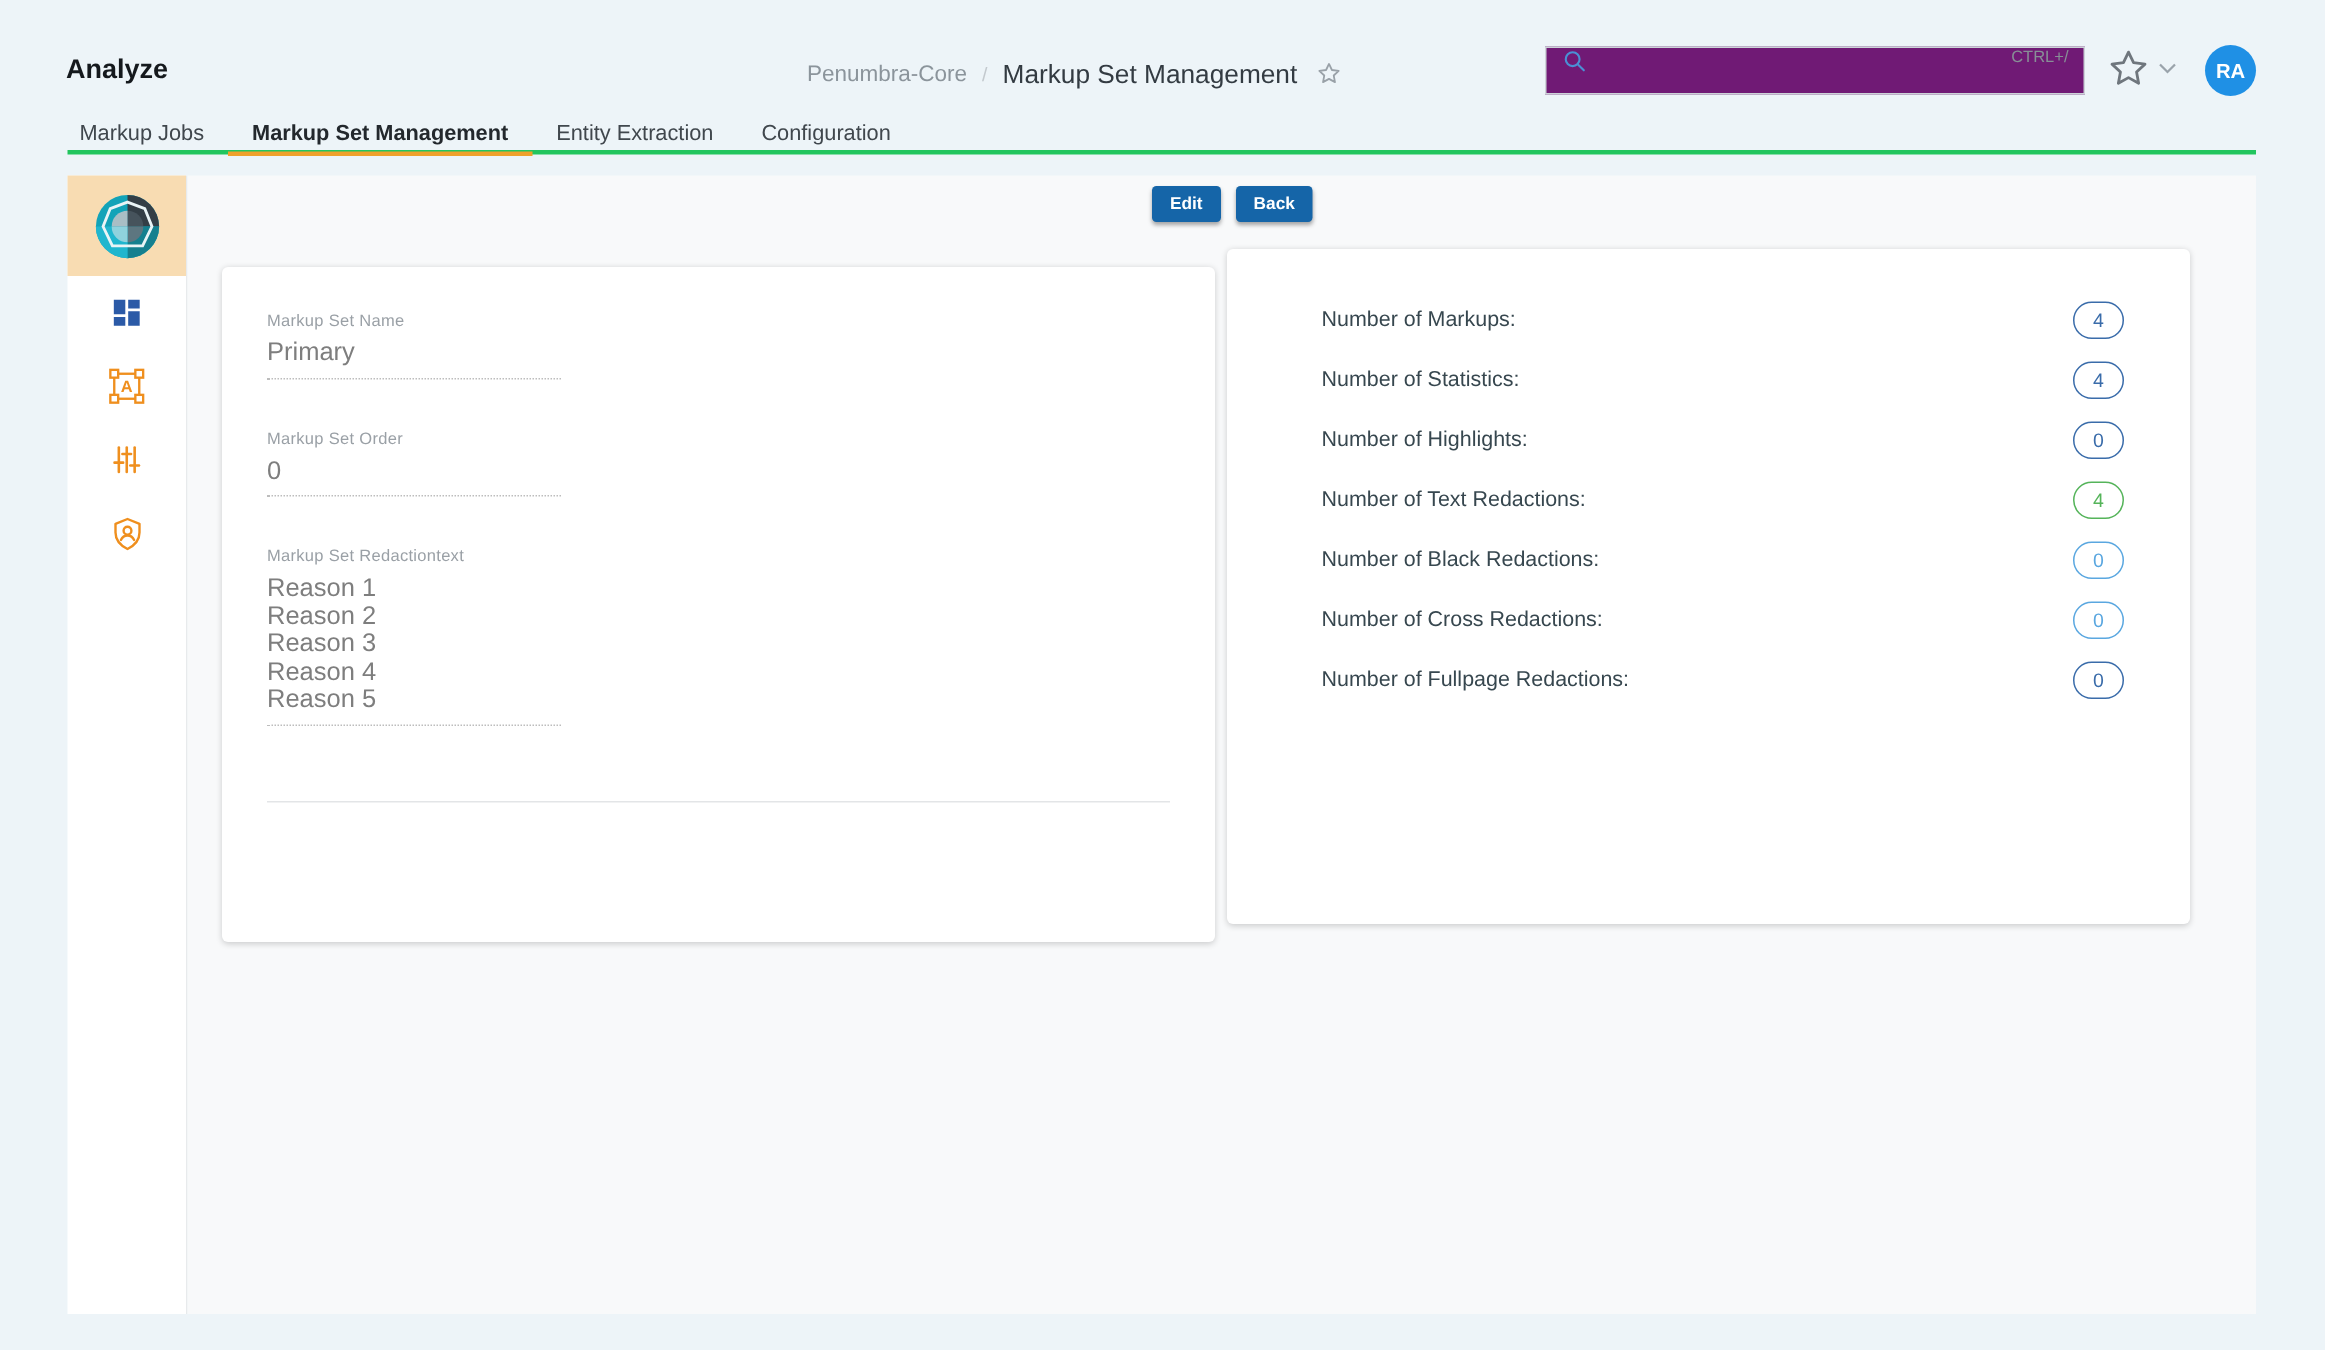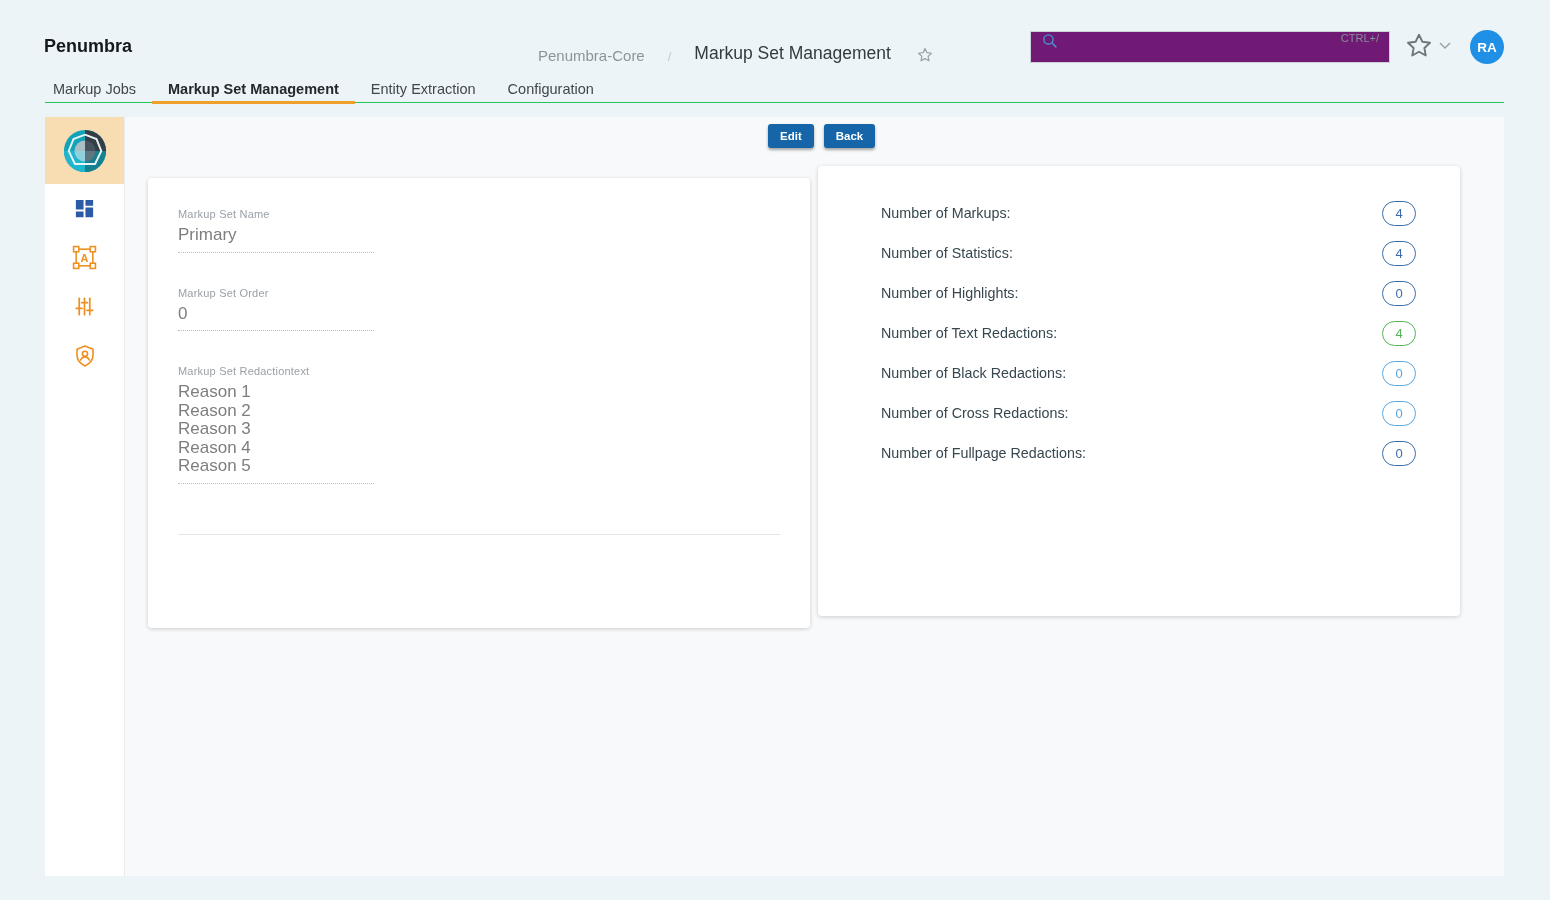--- a/index.html
+++ b/index.html
@@ -11,21 +11,21 @@
     position: relative;
   }
 
   
   .brand {
     position: absolute; left: 44px; top: 36px;
     font-size: 18px; font-weight: bold; color: #15191d;
   }
   .breadcrumb {
     position: absolute; left: 538px; top: 34px;
-    display: flex; align-items: flex-end; gap: 23px; height: 30px;
+    display: flex; align-items: center; gap: 10px; height: 30px;
   }
   .crumb-parent { font-size: 15px; color: #8b949b; }
   .crumb-sep { font-size: 13px; color: #c3c9ce; }
   .crumb-current { font-size: 17.5px; color: #333b42; }
   .crumb-star { display: inline-flex; margin-left: 2px; }
 
   .searchbox {
     position: absolute; left: 1030px; top: 31px; width: 360px; height: 32px;
     background: #701a75; border: 1px solid #ccd3d8; border-radius: 0;
     display: flex; align-items: flex-start; padding: 0 10px;
@@ -42,21 +42,21 @@
   .avatar {
     position: absolute; left: 1470px; top: 30px; width: 34px; height: 34px;
     border-radius: 50%; background: #1f90e5; color: #fff;
     font-size: 13.5px; font-weight: bold;
     display: flex; align-items: center; justify-content: center; cursor: pointer;
   }
 
   
   .tabs {
     position: absolute; left: 45px; top: 76px; width: 1459px; height: 27px;
-    display: flex; border-bottom: 1px solid #22c55e;
+    display: flex; border-bottom: 3px solid #22c55e;
   }
   .tab {
     padding: 0 16px; font-size: 14.5px; color: #40474d;
     display: flex; align-items: center; cursor: pointer;
     border-bottom: 3px solid transparent; margin-bottom: -2px; height: 28px;
   }
   .tab:first-child { padding-left: 8px; }
   .tab.active { font-weight: bold; color: #23282d; border-bottom-color: #efa02a; }
 
   
@@ -116,21 +116,21 @@
     min-width: 34px; height: 25px; border: 1.5px solid #3a6caa; border-radius: 13px;
     display: flex; align-items: center; justify-content: center;
     font-size: 13px; color: #3a6caa; background: #fff; padding: 0 6px;
   }
 
   svg { display: block; }
 </style>
 </head>
 <body>
 
-<div class="brand">Penumbra</div>
+<div class="brand">Analyze</div>
 
 <div class="breadcrumb">
   <span class="crumb-parent">Penumbra-Core</span>
   <span class="crumb-sep">/</span>
   <span class="crumb-current">Markup Set Management</span>
   <span class="crumb-star">
     <svg width="18" height="18" viewBox="0 0 24 24" fill="none" stroke="#99a1a8" stroke-width="1.6" stroke-linejoin="round">
       <path d="M12 3.5l2.6 5.4 6 .8-4.4 4.1 1.1 5.9-5.3-2.9-5.3 2.9 1.1-5.9L3.4 9.7l6-.8z"></path>
     </svg>
   </span>

